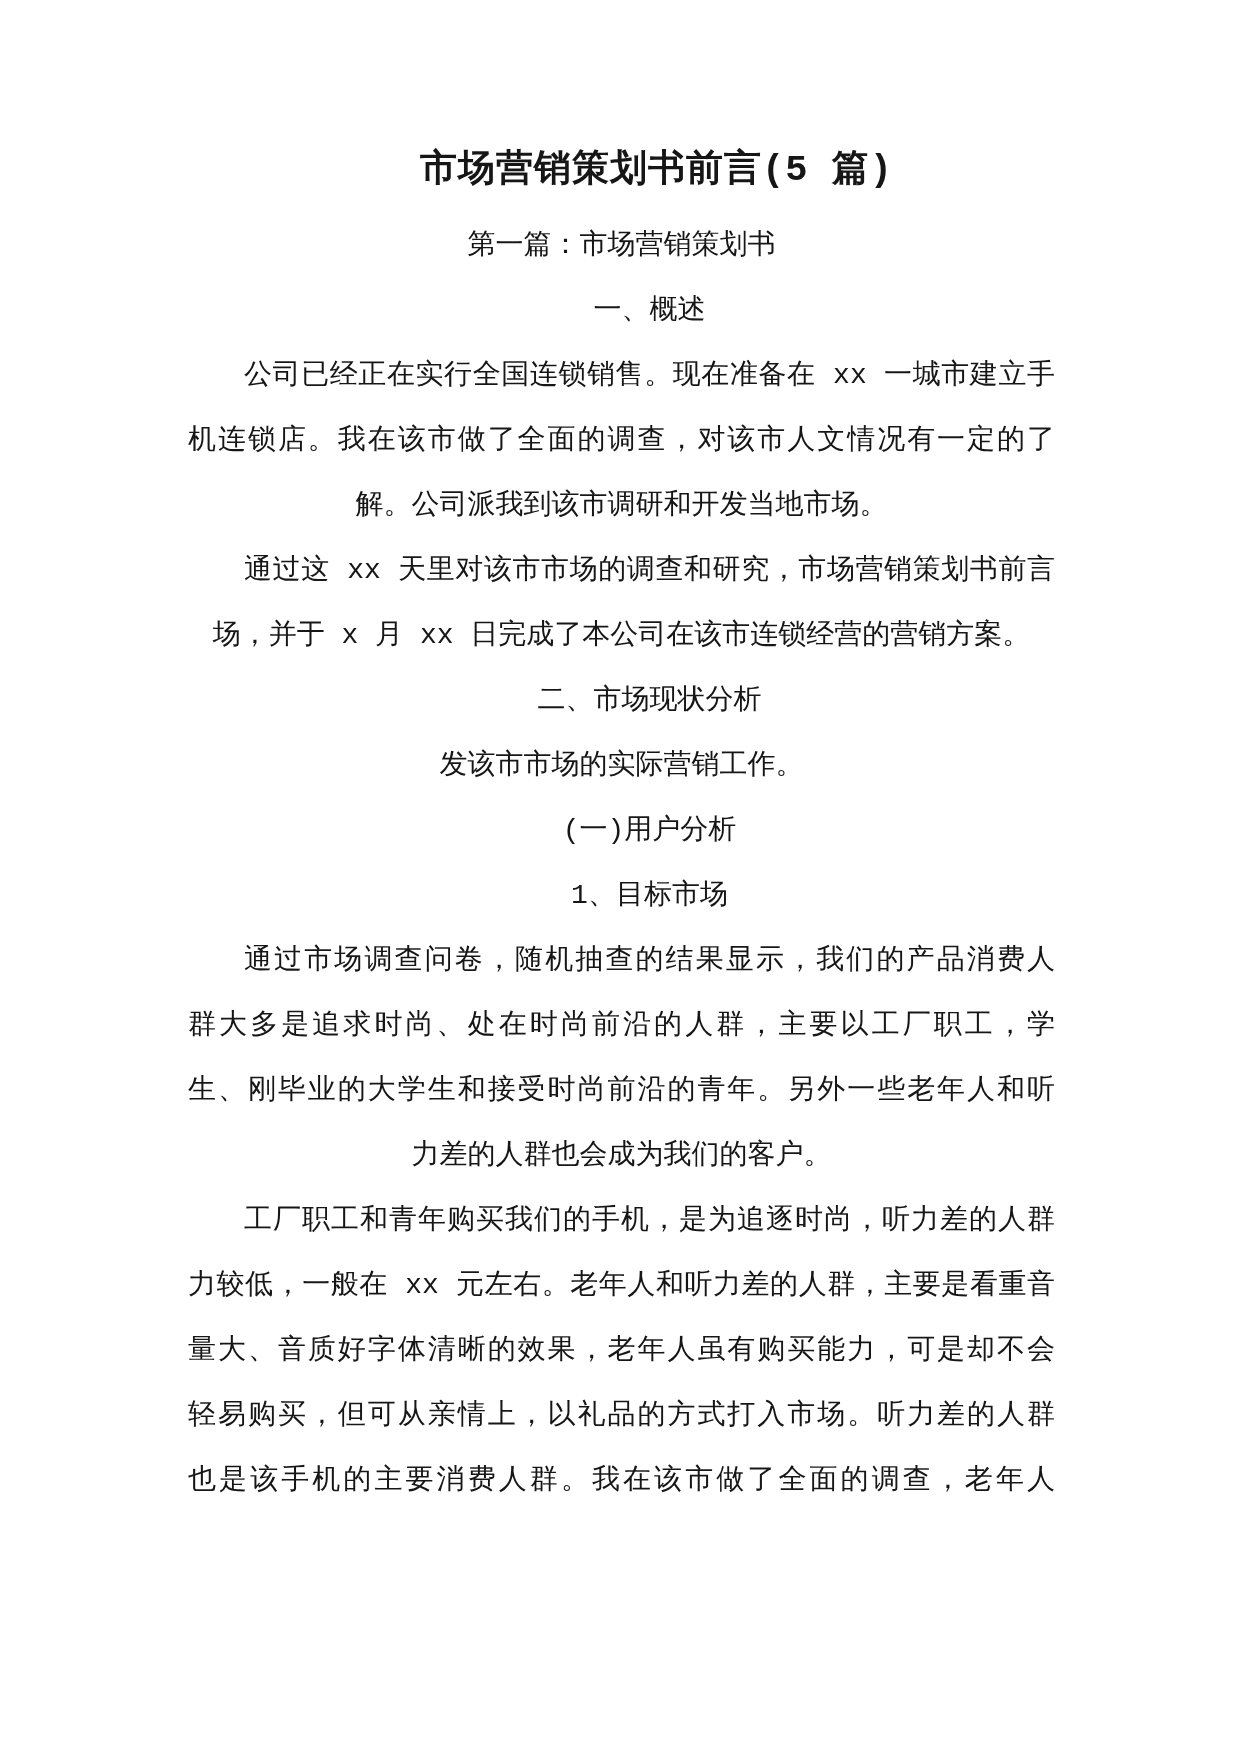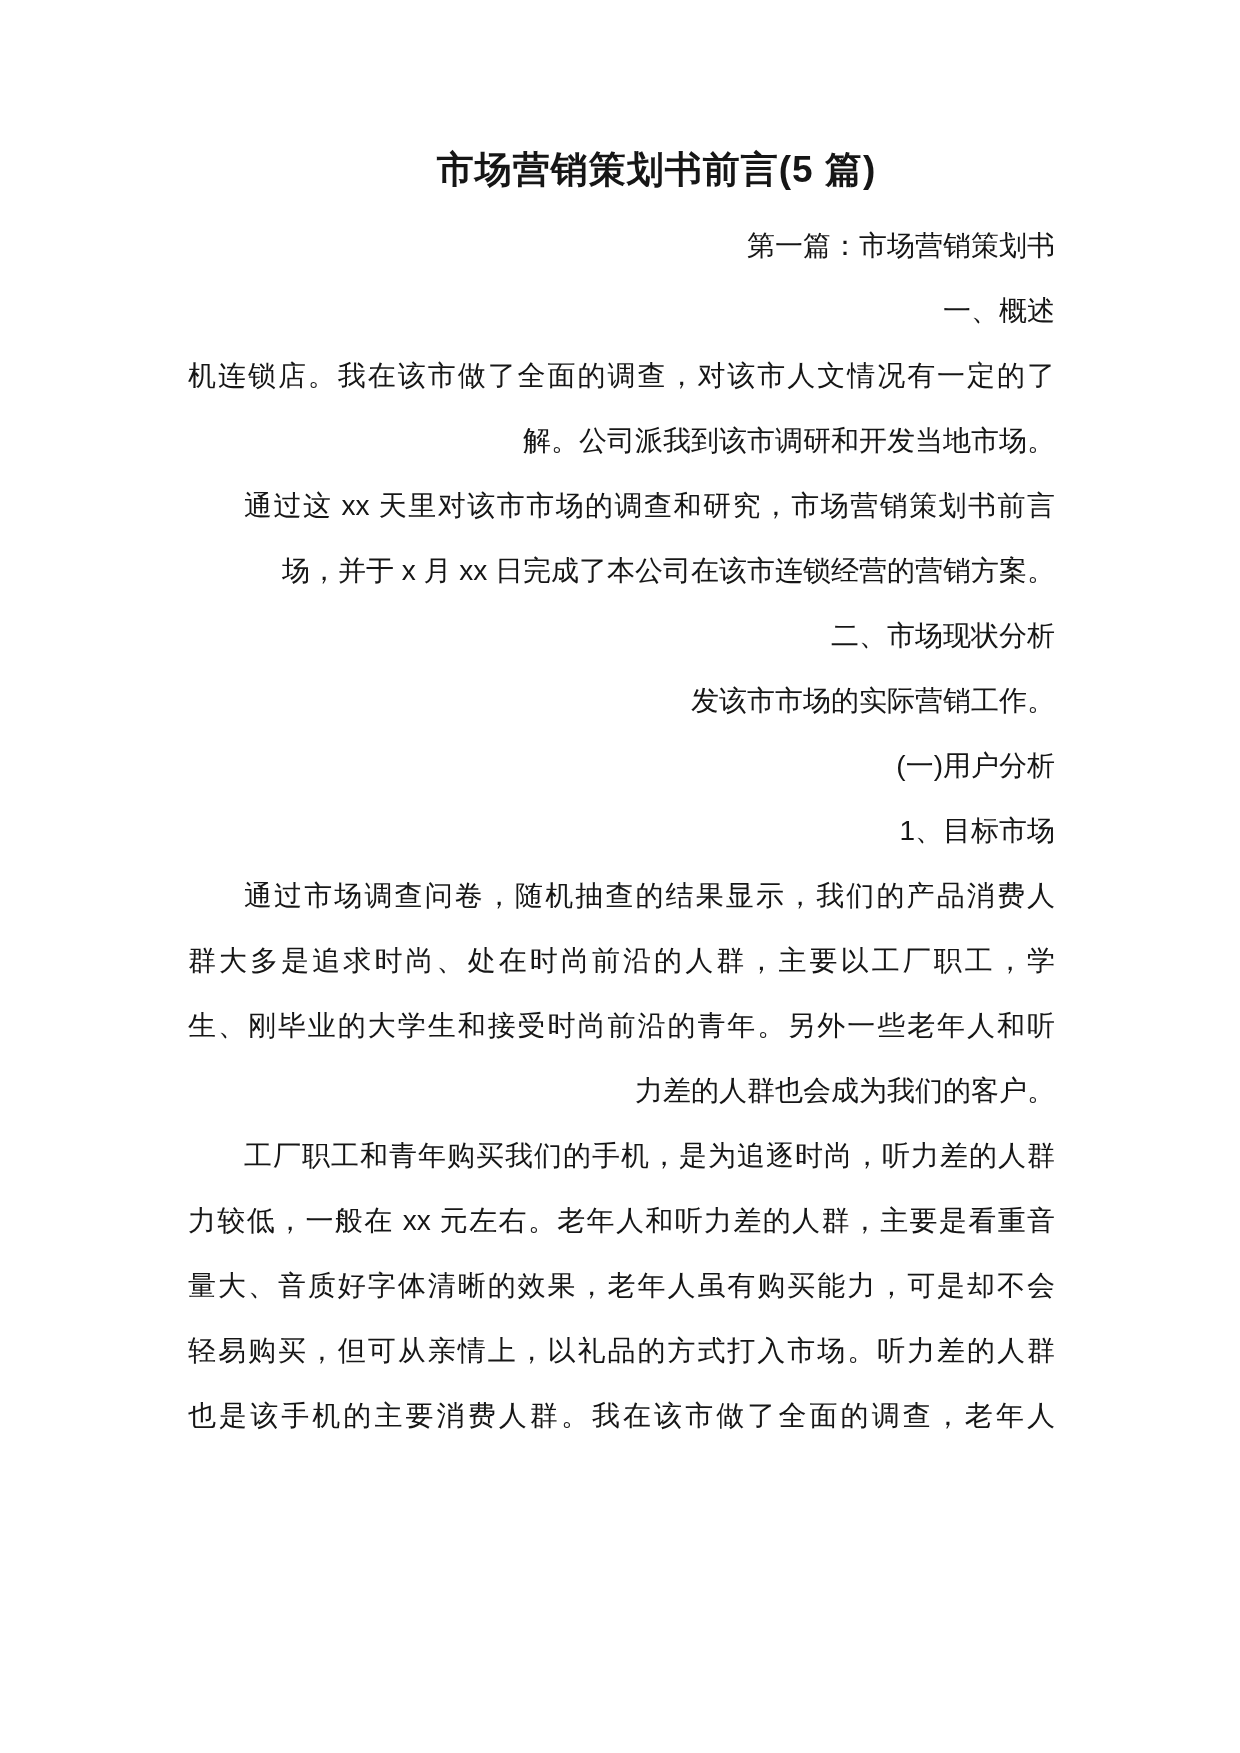--- a/index.html
+++ b/index.html
@@ -4,57 +4,58 @@
 <style>
   html, body { margin: 0; padding: 0; }
   body { background: #ffffff; }
   .page {
     position: relative;
     width: 1240px;
     height: 1753px;
     background: #ffffff;
     box-sizing: border-box;
     padding: 133px 115px 0 188px;
-    font-family: Liberation Sans, sans-serif;
+    font-family: Liberation Mono, monospace;
     color: #161616;
     overflow: hidden;
   }
   .doc-title {
     font-size: 37px;
     font-weight: bold;
     line-height: 74px;
     text-align: center;
     margin: 0 0 6px 0;
     letter-spacing: 1px;
     white-space: nowrap;
   }
   .doc-body { width: 867px; }
   .line {
     font-size: 28px;
     line-height: 65px;
     height: 65px;
-    text-align: right;
+    text-align: center;
     white-space: nowrap;
   }
   .line.full {
     white-space: normal;
     text-align: justify;
     text-align-last: justify;
     text-justify: inter-character;
   }
   .line.indent { text-indent: 56px; }
 </style>
 </head>
 <body>
 
 <div class="page" style="background: rgb(255, 255, 255); color: rgb(22, 22, 22);">
   <h1 class="doc-title">市场营销策划书前言(5 篇)</h1>
   <div class="doc-body">
       <div class="line">第一篇：市场营销策划书</div>
       <div class="line indent">一、概述</div>
+      <div class="line indent full">公司已经正在实行全国连锁销售。现在准备在 xx 一城市建立手</div>
       <div class="line full">机连锁店。我在该市做了全面的调查，对该市人文情况有一定的了</div>
       <div class="line">解。公司派我到该市调研和开发当地市场。</div>
       <div class="line indent full">通过这 xx 天里对该市市场的调查和研究，市场营销策划书前言</div>
       <div class="line">场，并于 x 月 xx 日完成了本公司在该市连锁经营的营销方案。</div>
       <div class="line indent">二、市场现状分析</div>
       <div class="line">发该市市场的实际营销工作。</div>
       <div class="line indent">(一)用户分析</div>
       <div class="line indent">1、目标市场</div>
       <div class="line indent full">通过市场调查问卷，随机抽查的结果显示，我们的产品消费人</div>
       <div class="line full">群大多是追求时尚、处在时尚前沿的人群，主要以工厂职工，学</div>

